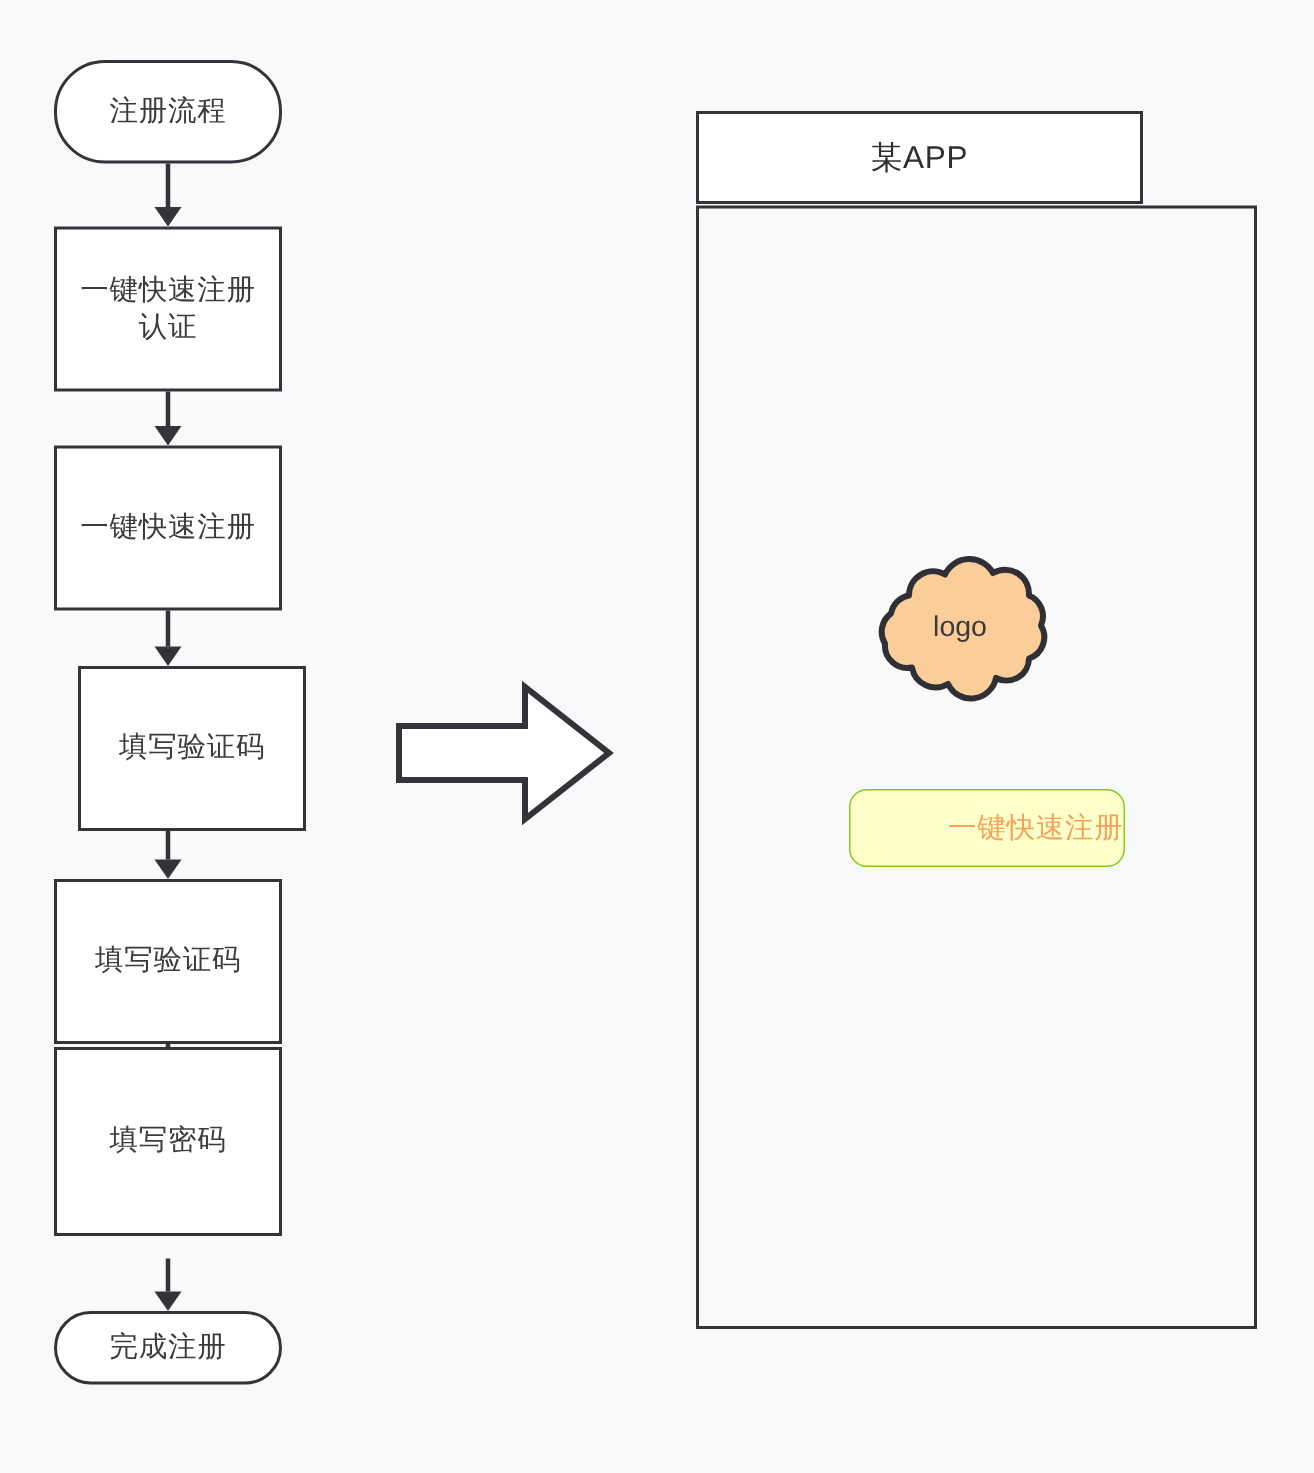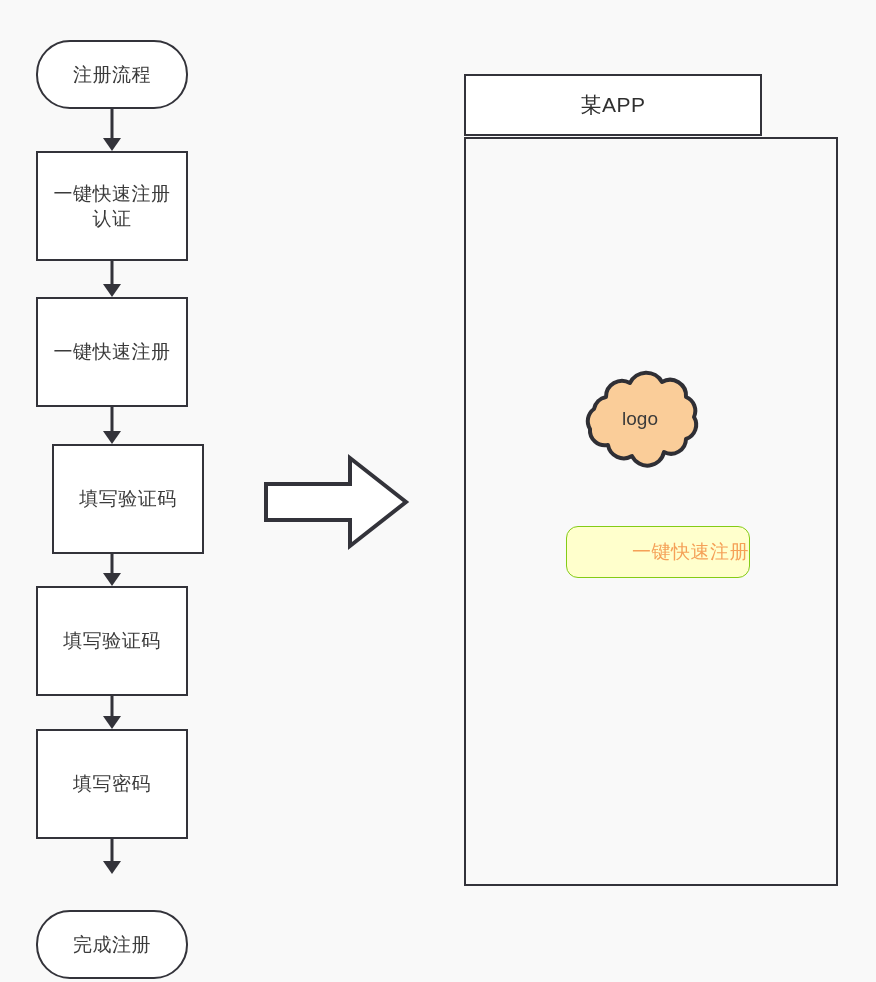--- a/index.html
+++ b/index.html
@@ -190,29 +190,29 @@
     </div>
 
     <div class="flow-node" style="left:36px;top:586px;width:152px;height:110px;">
       <span>填写验证码</span>
     </div>
     <div class="flow-arrow" style="left:112px;top:696px;height:33px;">
       <div class="shaft" style="height:20px;"></div>
       <div class="head" style="top:20px;"></div>
     </div>
 
-    <div class="flow-node" style="left:36px;top:729px;width:152px;height:110px;">
+    <div class="flow-node" style="left:36px;top:698px;width:152px;height:126px;">
       <span>填写密码</span>
     </div>
     <div class="flow-arrow" style="left:112px;top:839px;height:35px;">
       <div class="shaft" style="height:22px;"></div>
       <div class="head" style="top:22px;"></div>
     </div>
 
-    <div class="flow-node terminator" style="left:36px;top:874px;width:152px;height:69px;margin-top:36px;">
+    <div class="flow-node terminator" style="left:36px;top:874px;width:152px;height:49px;">
       <span>完成注册</span>
     </div>
 
   </div>
 
   <div id="big-arrow">
     <svg width="148" height="100" viewBox="0 0 148 100">
       <polygon points="4,32 88,32 88,6 144,50 88,94 88,68 4,68" fill="#ffffff" stroke="#33333a" stroke-width="4" stroke-linejoin="miter"></polygon>
     </svg>
   </div>

